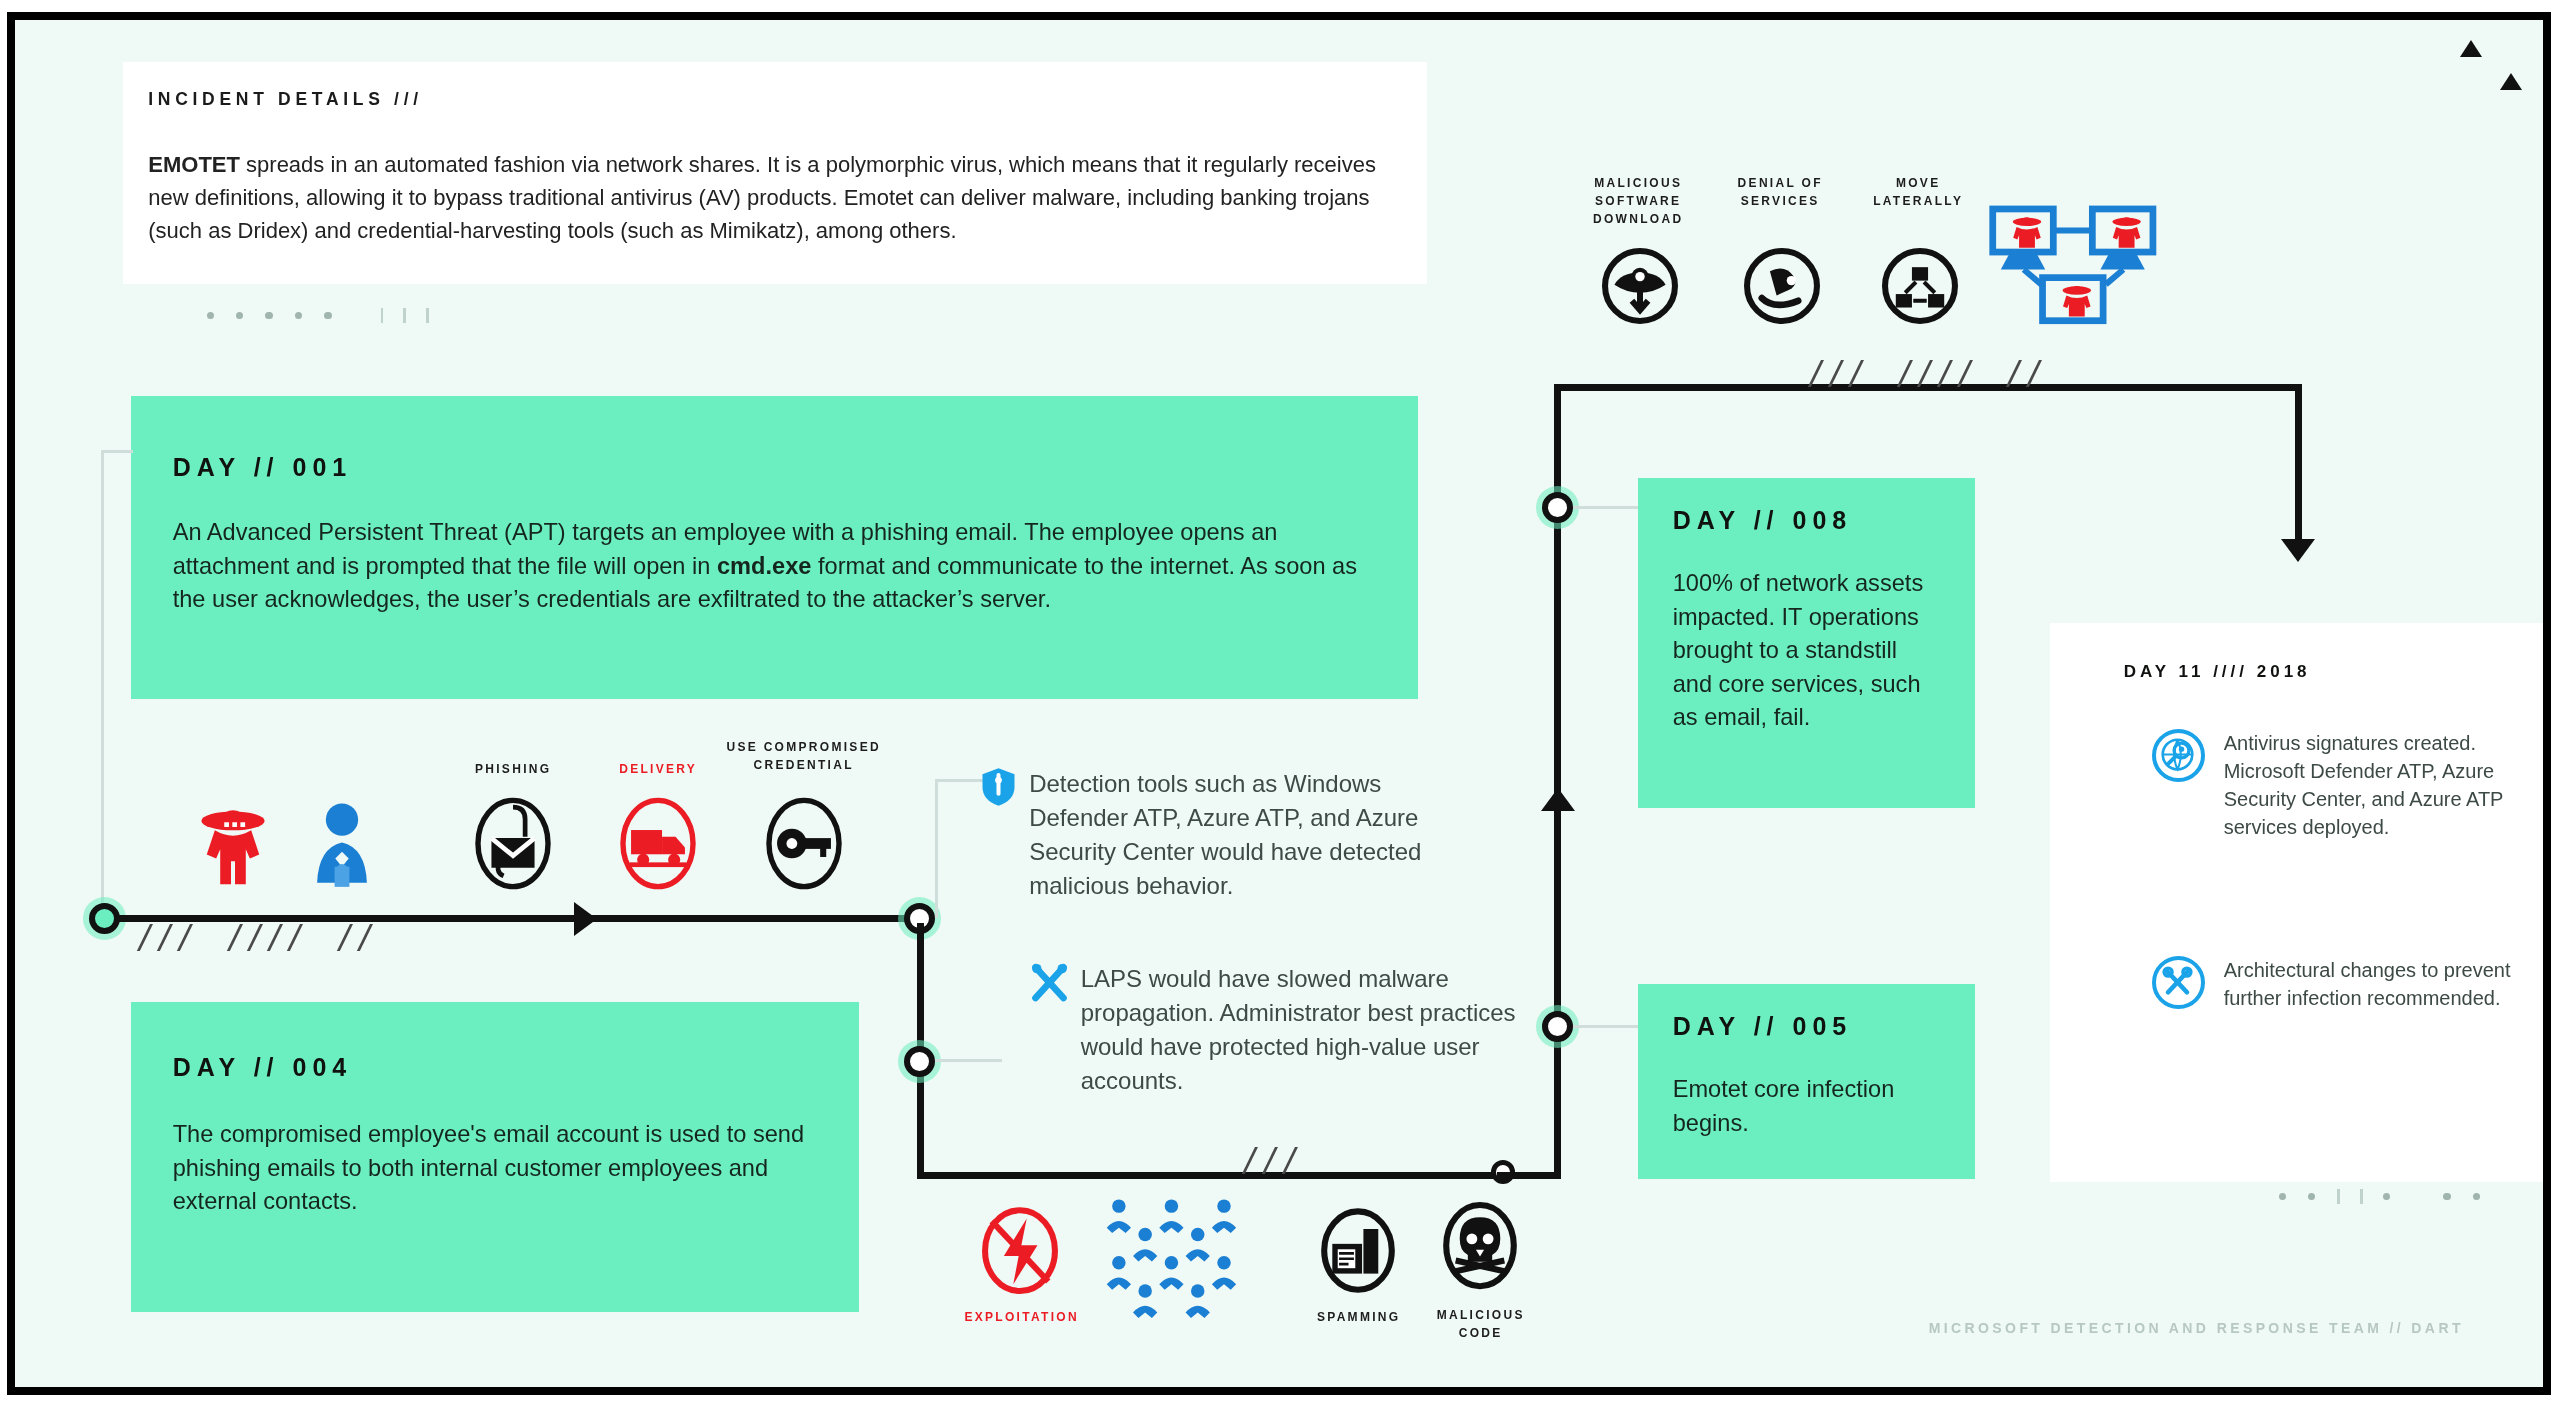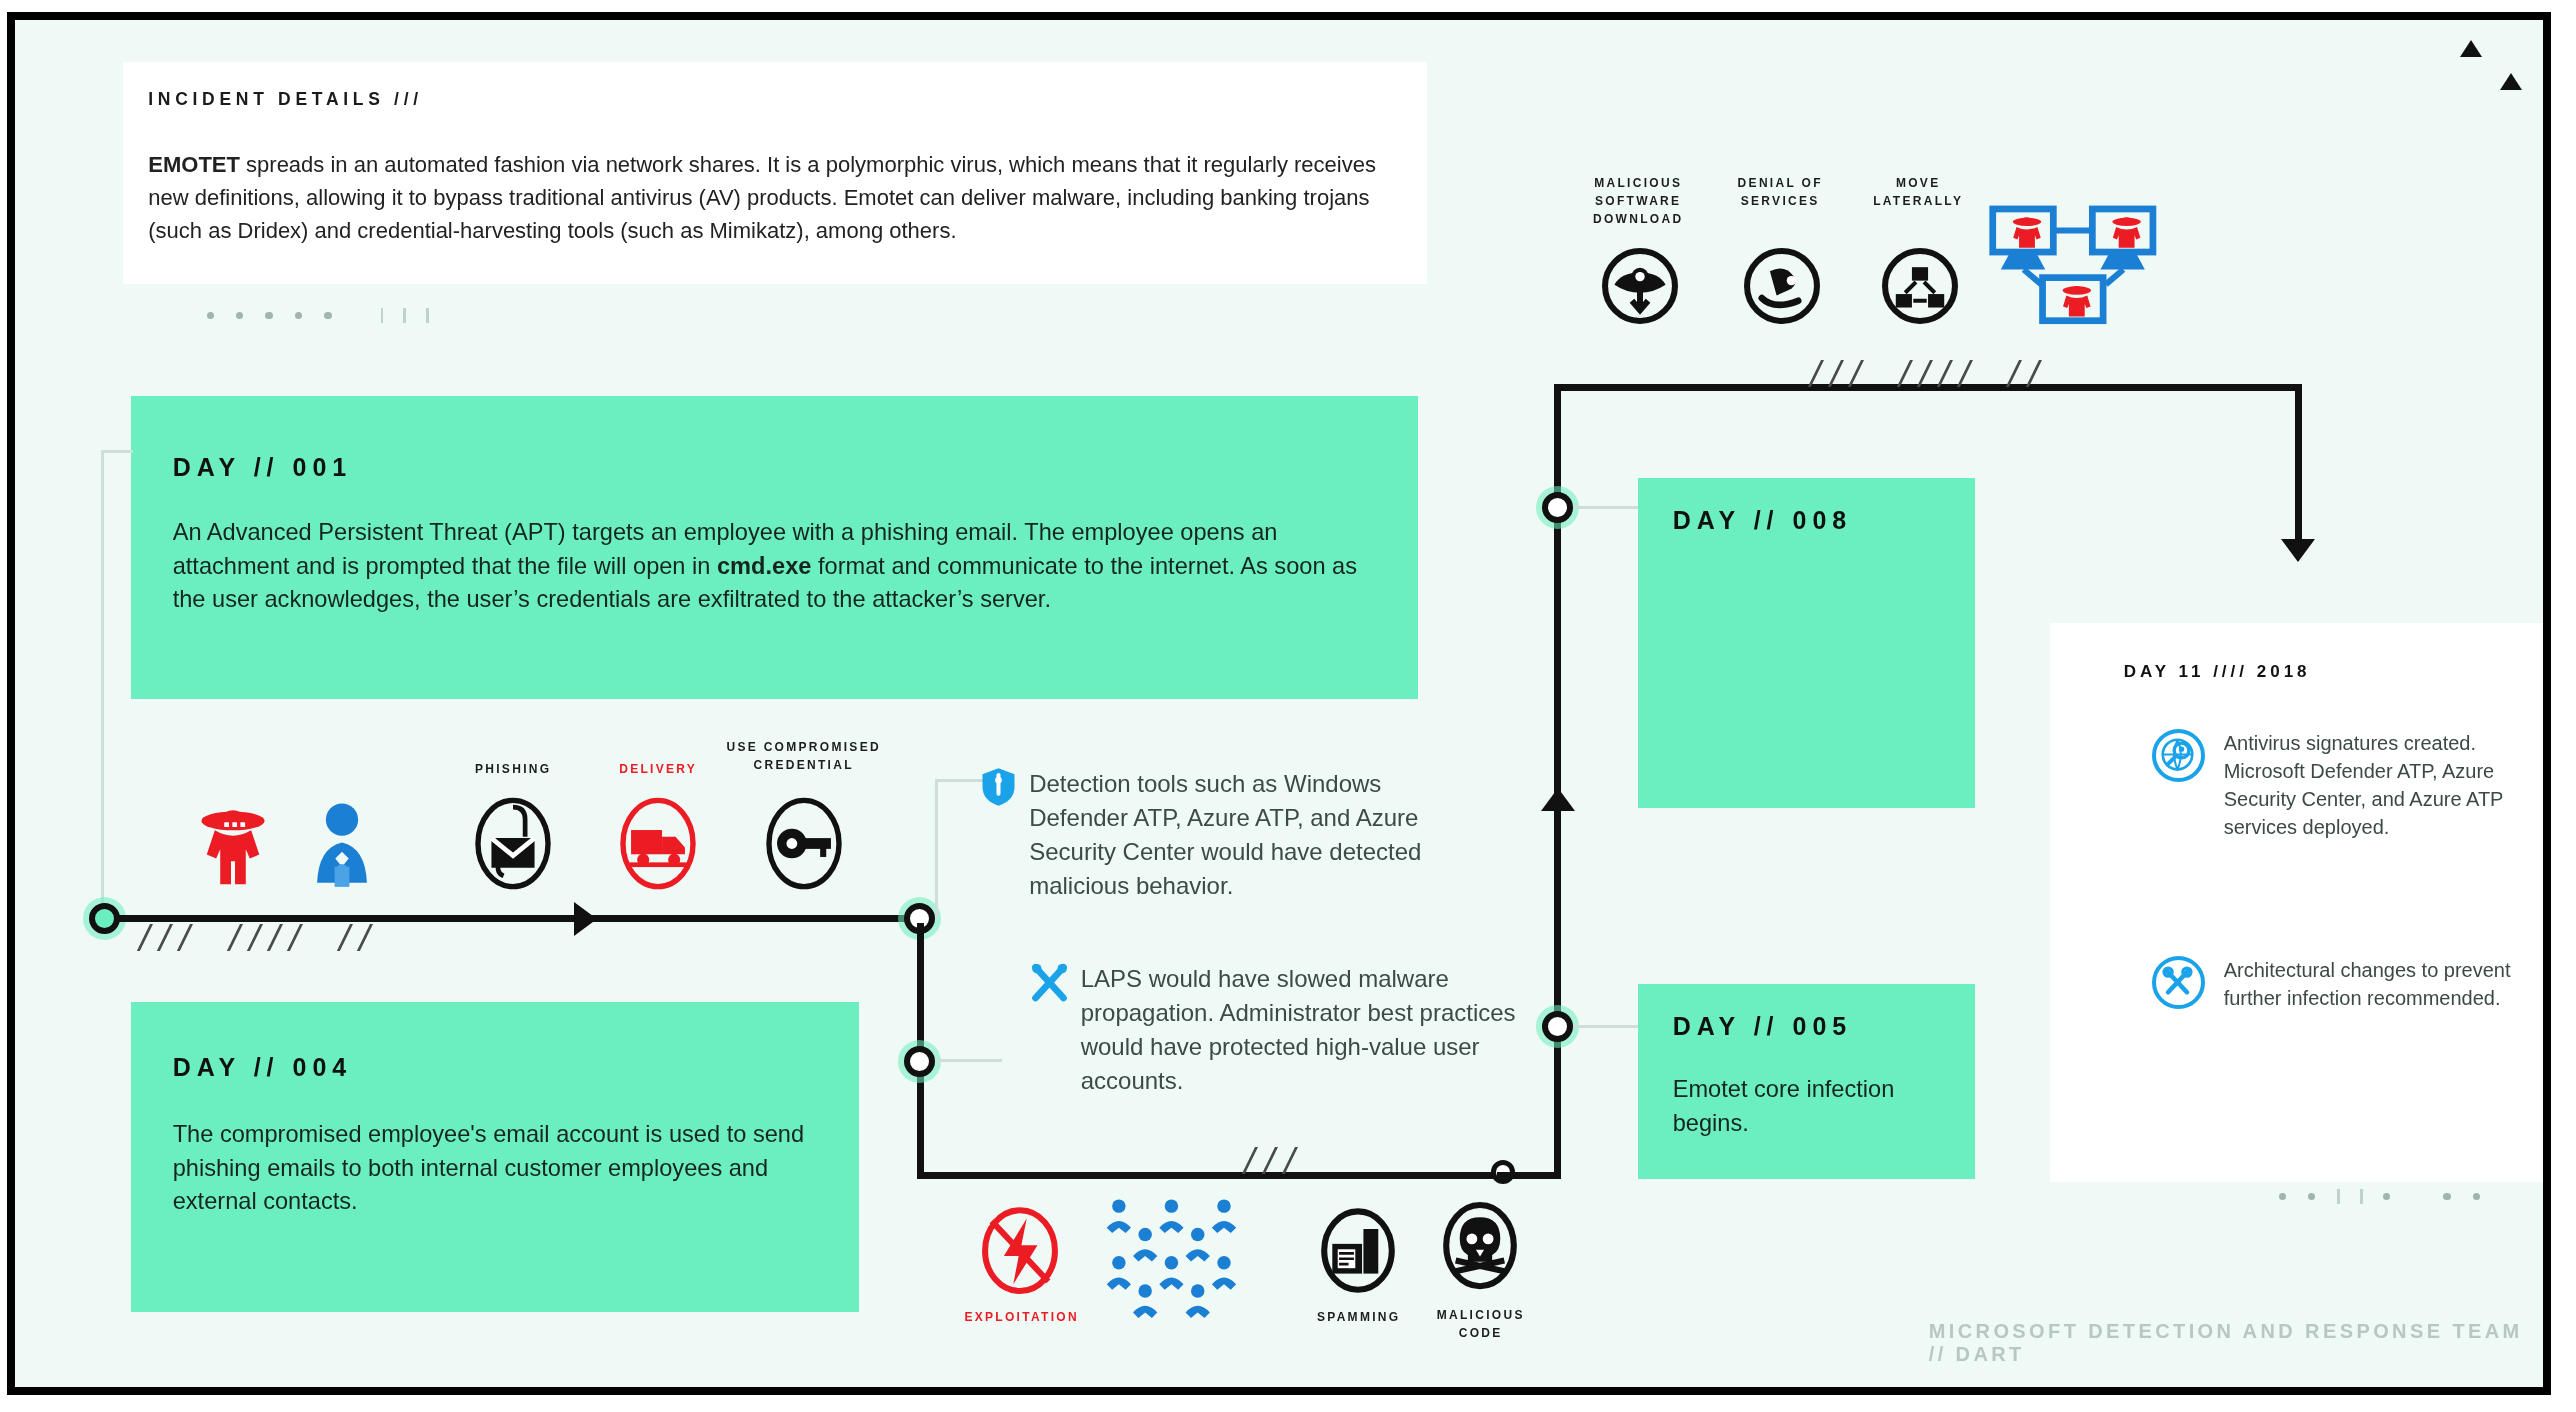--- a/index.html
+++ b/index.html
@@ -80,21 +80,21 @@
   
   #day11-card{left:2035px;top:603px;width:499px;height:559px;}
   #day11-card .daylabel{position:absolute;left:74px;top:39px;font-size:17px;letter-spacing:4px;}
   .d11row{position:absolute;display:flex;justify-content:flex-end;}
   .d11row .ctxt{font-size:20px;line-height:1.4;color:#3c4945;width:290px;}
   .circ-blue{
     width:53px;height:53px;border-radius:50%;border:4.7px solid #1aa3e8;
     box-sizing:border-box;position:relative;flex:0 0 auto;
   }
   .footer-note{
-    position:absolute;font-size:20px;letter-spacing:3.4px;color:#b7c8c3;
+    position:absolute;font-size:14px;letter-spacing:3.4px;color:#b7c8c3;
     text-transform:uppercase;font-weight:bold;
   }
   svg{display:block;overflow:visible;}
 </style>
 </head>
 <body>
 
 <div class="poster">
 
   <div class="abs" style="left:2445px;top:20px;">
@@ -357,20 +357,21 @@
       <s style="margin-right:17.5px"></s>
       <s style="margin-right:46px"></s>
     <s style="margin-right:17.5px"></s>
       <s></s>
   </div>
   <div class="abs vline" style="left:2280px;top:364px;height:162px;"></div>
   <div class="abs arrowD" style="left:2266px;top:519px;"></div>
 
   <div class="abs mint" style="left:1623px;top:458px;width:337px;height:330px;">
     <div class="daylabel abs" style="left:35px;top:28px;">DAY // 008</div>
+    <div class="body-txt abs" style="left:35px;top:89px;width:270px;">100% of network assets impacted. IT operations brought to a standstill and core services, such as email, fail.</div>
   </div>
 
   <div class="abs mint" style="left:1623px;top:964px;width:337px;height:195px;">
     <div class="daylabel abs" style="left:35px;top:28px;">DAY // 005</div>
     <div class="body-txt abs" style="left:35px;top:89px;width:270px;">Emotet core infection begins.</div>
   </div>
 
   <div class="abs" style="left:1563px;top:154px;width:121px;">
     <div class="iconcap">MALICIOUS SOFTWARE DOWNLOAD</div>
     <div class="abs" style="left:23px;top:73px;">

